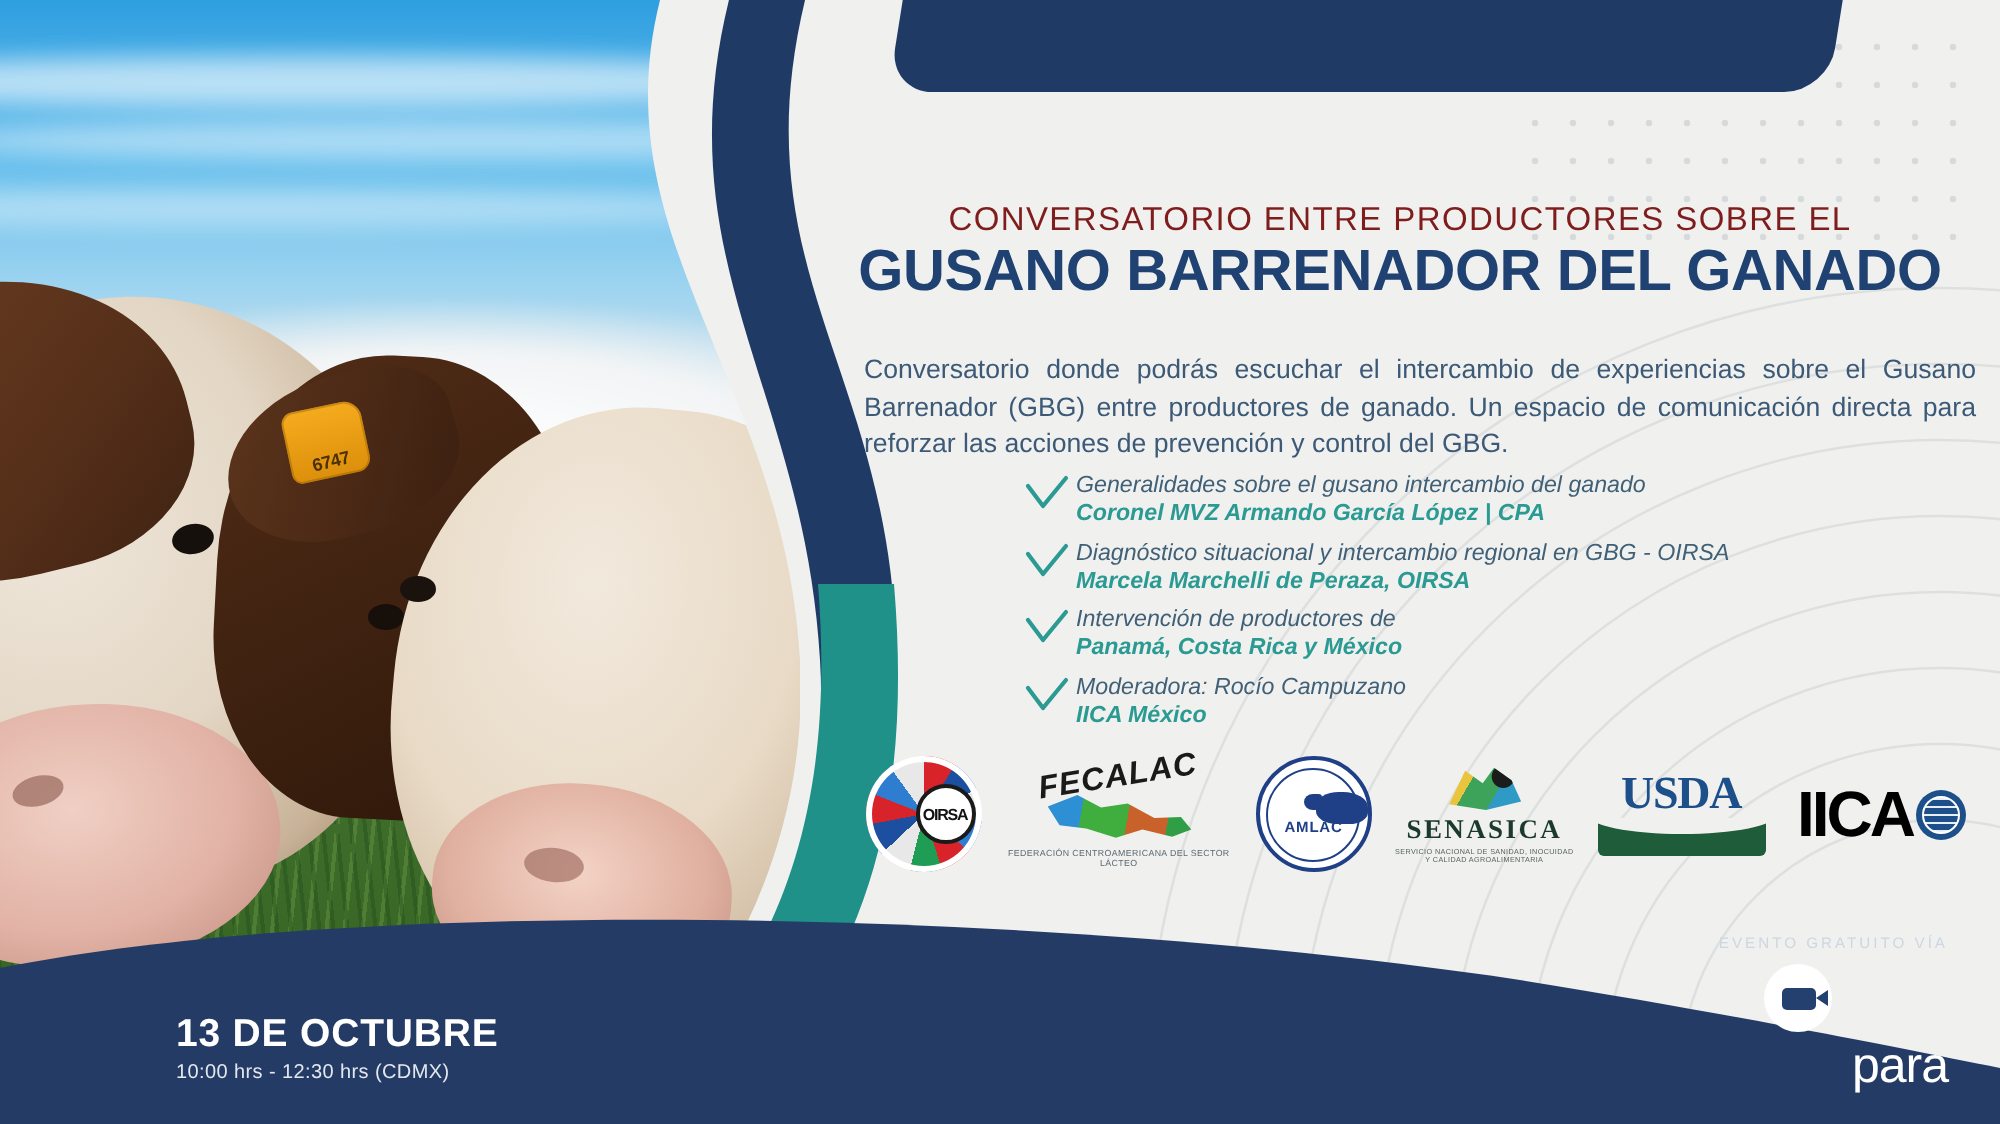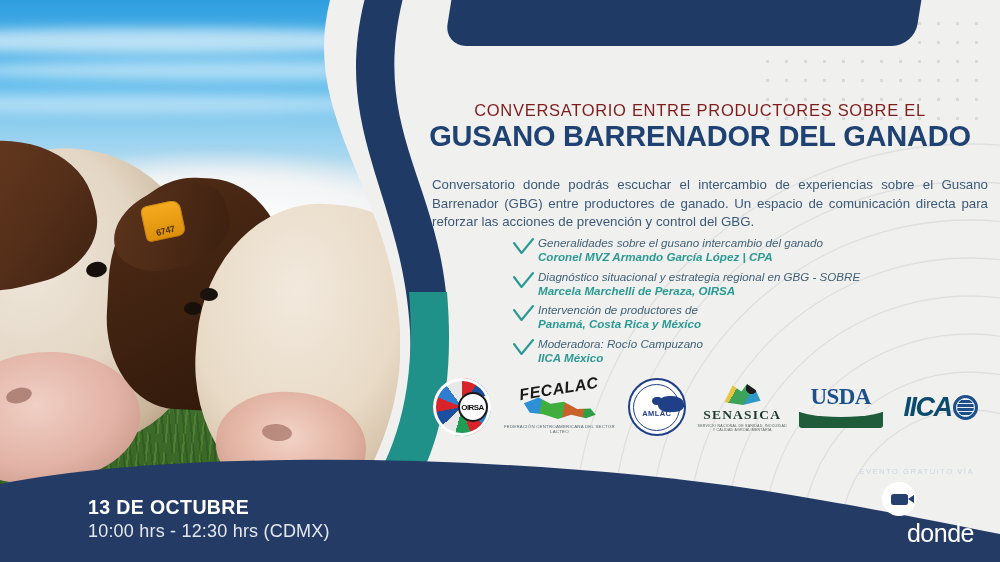--- a/index.html
+++ b/index.html
@@ -312,21 +312,21 @@
     position:relative; overflow:hidden;
   }
   .usda-bar::after {
     content:""; position:absolute; left:-6%; top:-58%;
     width:112%; height:100%;
     background:#f0f0ef; border-radius:50%;
   }
 
   .iica { width:96px; display:flex; align-items:center; justify-content:center; gap:2px; }
   .iica-word {
-    font-size:27px; font-weight:bold; font-style:italic; color:#0c4a6e;
+    font-size:32px; font-weight:bold; color:#000000;
     letter-spacing:-1.5px;
   }
   .iica-globe {
     width:25px; height:25px; border-radius:50%;
     background:#1d4f8b; position:relative;
     display:flex; align-items:center; justify-content:center;
   }
   .iica-globe::after {
     content:""; width:17px; height:17px; border-radius:50%;
     background:
@@ -339,21 +339,21 @@
   .bottomband {
     position:absolute; left:0; bottom:0; width:1000px; height:120px;
   }
   .datewrap {
     position:absolute; left:88px; bottom:20px; z-index:6;
   }
   .dateline {
     font-size:19.5px; font-weight:bold; color:#ffffff; letter-spacing:.4px;
   }
   .timeline {
-    font-size:18px; color:#e4e8ee; letter-spacing:.2px; margin-top:2px;
+    font-size:10px; color:#e4e8ee; letter-spacing:.2px; margin-top:2px;
   }
 
   .zoomwrap {
     position:absolute; right:26px; bottom:14px; z-index:6;
     width:150px; text-align:right;
   }
   .zoom-kicker {
     font-size:7.6px; color:#cdd6e2; letter-spacing:1.5px; margin-bottom:6px;
   }
   .zoom-cam {
@@ -461,21 +461,21 @@
           <div class="ititle">Generalidades sobre el gusano intercambio del ganado</div>
           <div class="iname">Coronel MVZ Armando García López | CPA</div>
         </div>
       </div>
 
       <div class="item">
         <svg class="chk" viewBox="0 0 28 22">
           <path d="M4 6 L11.5 16 L23 2" fill="none" stroke="#2a9a93" stroke-width="2.1" stroke-linecap="round" stroke-linejoin="round"></path>
         </svg>
         <div class="itxt">
-          <div class="ititle">Diagnóstico situacional y estrategia regional en GBG - SOBRE</div>
+          <div class="ititle">Diagnóstico situacional y intercambio regional en GBG - OIRSA</div>
           <div class="iname">Marcela Marchelli de Peraza, OIRSA</div>
         </div>
       </div>
 
       <div class="item">
         <svg class="chk" viewBox="0 0 28 22">
           <path d="M4 6 L11.5 16 L23 2" fill="none" stroke="#2a9a93" stroke-width="2.1" stroke-linecap="round" stroke-linejoin="round"></path>
         </svg>
         <div class="itxt">
           <div class="ititle">Intervención de productores  de</div>
@@ -551,16 +551,16 @@
   <div class="datewrap">
     <div class="dateline">13 DE OCTUBRE</div>
     <div class="timeline">10:00 hrs - 12:30 hrs (CDMX)</div>
   </div>
 
   <div class="zoomwrap">
     <div class="zoom-kicker">EVENTO GRATUITO VÍA</div>
     <div class="zoom-cam">
       <div class="zoom-cam-in"></div>
     </div>
-    <div class="zoom-word">donde</div>
+    <div class="zoom-word">para</div>
   </div>
 
 </div>
 
 </body></html>

